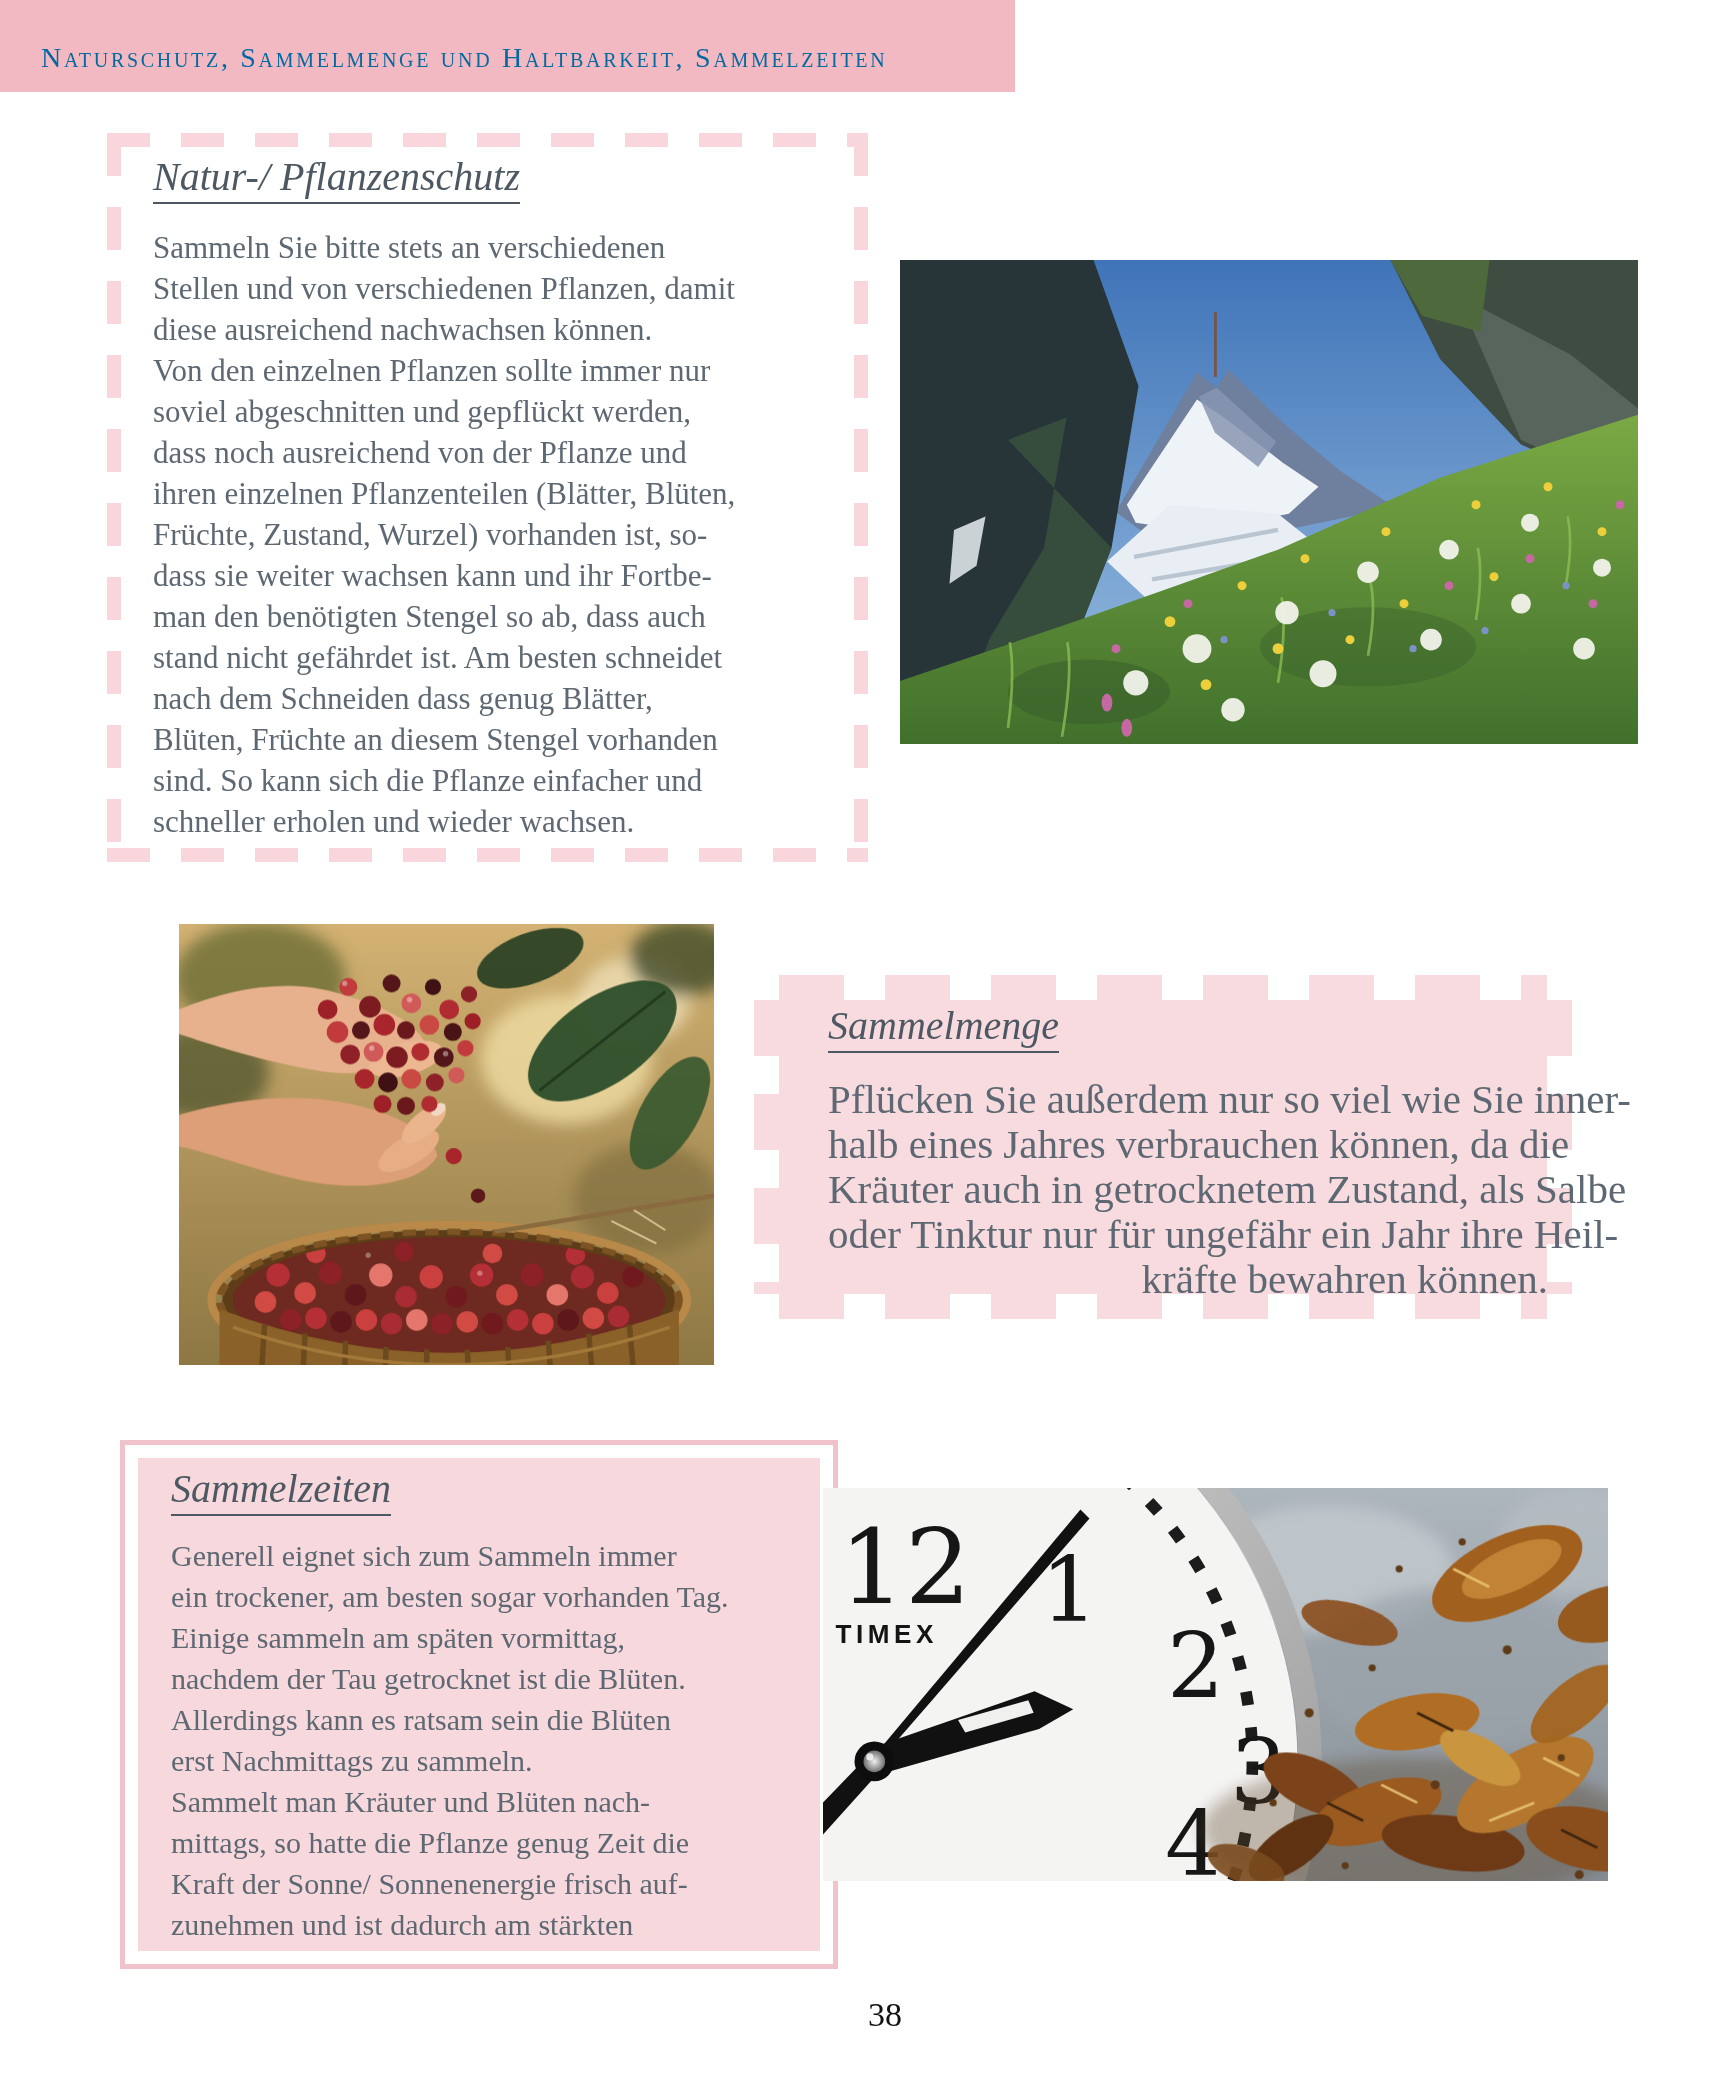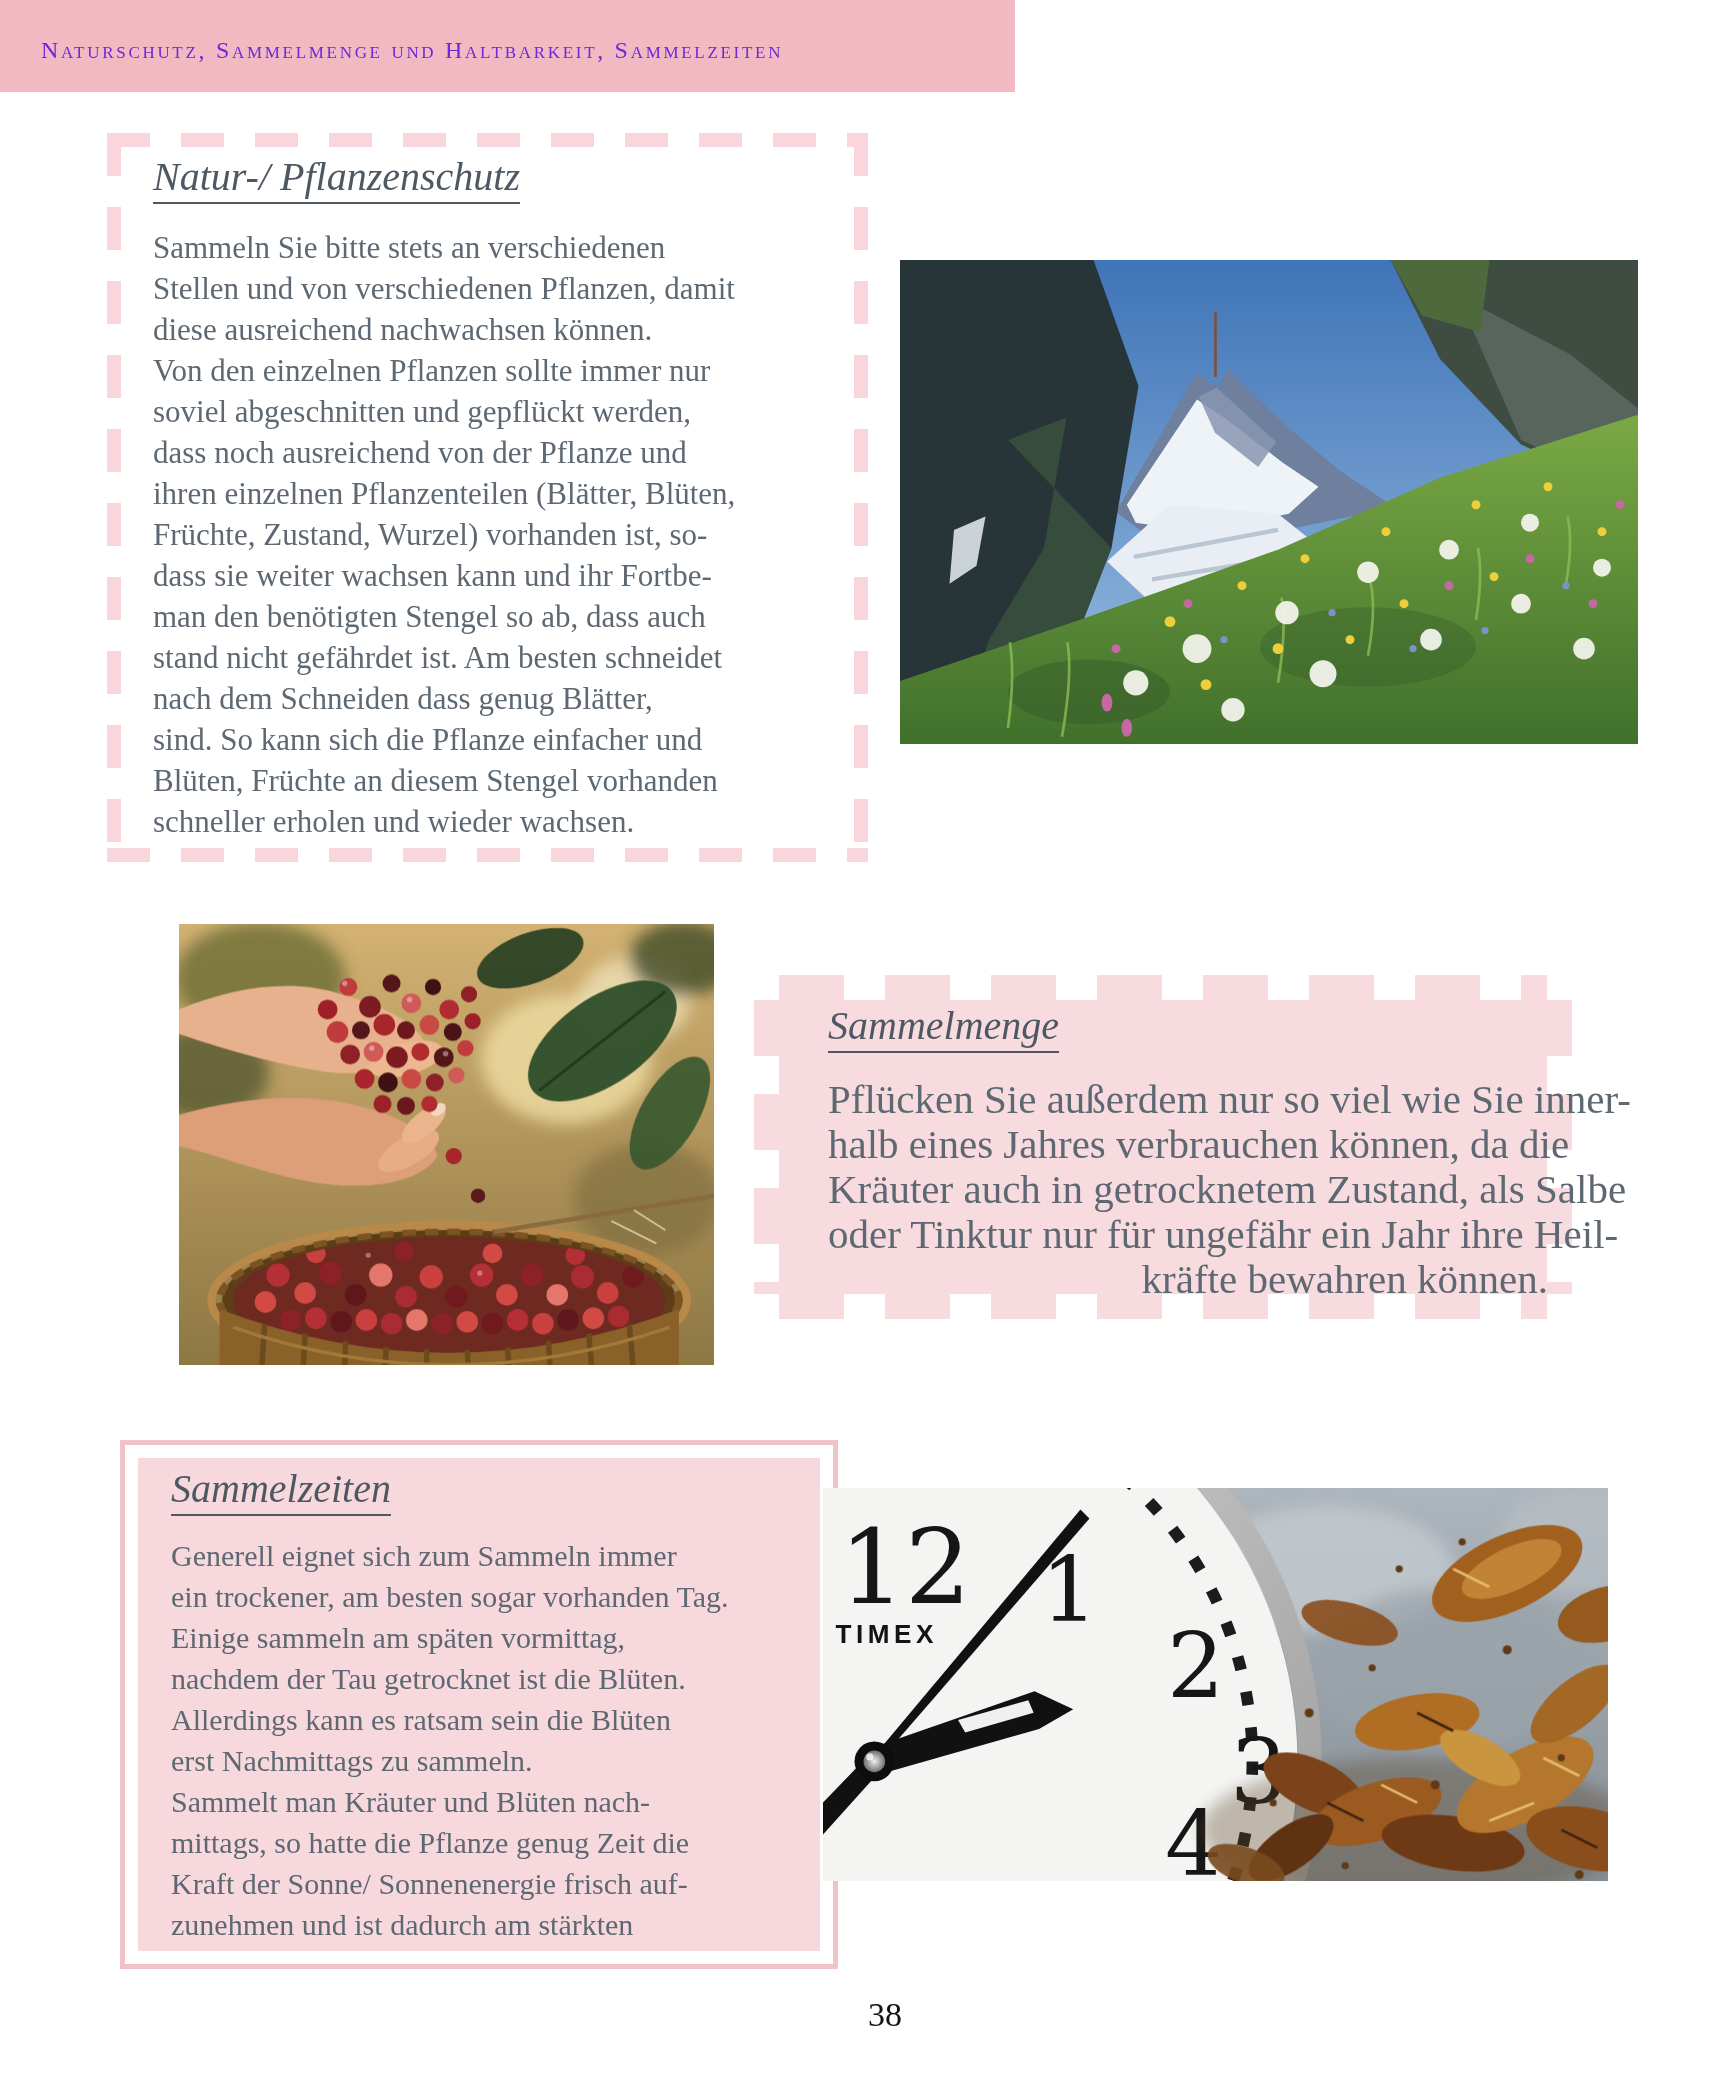--- a/index.html
+++ b/index.html
@@ -1,22 +1,22 @@
 <!DOCTYPE html>
 <html style="font-size:14.4px"><head>
 <meta charset="utf-8">
 <style>
   html,body{margin:0;padding:0;background:#ffffff;}
   #page{position:relative;width:1728px;height:2095px;background:#ffffff;overflow:hidden;
         font-family:"Liberation Serif","DejaVu Serif",serif;}
   .abs{position:absolute;}
   
   #banner{left:0;top:0;width:1015px;height:92px;background:#f2b9c2;}
-  #banner-title{left:41px;top:4px;width:954px;height:92px;line-height:92px;
-      font-variant:small-caps;letter-spacing:2.7px;font-size:24px;color:#6d28d9;}
+  #banner-title{left:41px;top:12px;width:954px;height:92px;line-height:92px;
+      font-variant:small-caps;letter-spacing:2.7px;font-size:28px;color:#0369a1;}
   
   .dash-h{height:14.4px;background:repeating-linear-gradient(90deg,#f8d6dc 0 43px,rgba(0,0,0,0) 43px 74px);}
   .dash-v{width:14.4px;background:repeating-linear-gradient(180deg,#f8d6dc 0 43px,rgba(0,0,0,0) 43px 74px);}
   .sec-heading{font-style:italic;font-size:40px;color:#4d5862;display:inline-block;
       border-bottom:2.7px solid #4d5862;padding-bottom:2px;white-space:nowrap;}
   .body-line{white-space:nowrap;color:#5d6872;}
   
   #stamp-core{left:779px;top:1000px;width:768px;height:294px;background:#f8dbdf;}
   .tab-h{height:25px;background:repeating-linear-gradient(90deg,#f8dbdf 0 65px,rgba(0,0,0,0) 65px 106px);}
   .tab-v{width:25px;background:repeating-linear-gradient(180deg,#f8dbdf 0 56px,rgba(0,0,0,0) 56px 94px);}
@@ -49,22 +49,22 @@
     <div class="body-line">diese ausreichend nachwachsen können.</div>
     <div class="body-line">Von den einzelnen Pflanzen sollte immer nur</div>
     <div class="body-line">soviel abgeschnitten und gepflückt werden,</div>
     <div class="body-line">dass noch ausreichend von der Pflanze und</div>
     <div class="body-line">ihren einzelnen Pflanzenteilen (Blätter, Blüten,</div>
     <div class="body-line">Früchte, Zustand, Wurzel) vorhanden ist, so-</div>
     <div class="body-line">dass sie weiter wachsen kann und ihr Fortbe-</div>
     <div class="body-line">man den benötigten Stengel so ab, dass auch</div>
     <div class="body-line">stand nicht gefährdet ist. Am besten schneidet</div>
     <div class="body-line">nach dem Schneiden dass genug Blätter,</div>
+    <div class="body-line">Blüten, Früchte an diesem Stengel vorhanden</div>
     <div class="body-line">sind. So kann sich die Pflanze einfacher und</div>
-    <div class="body-line">Blüten, Früchte an diesem Stengel vorhanden</div>
     <div class="body-line">schneller erholen und wieder wachsen.</div>
   </div>
 
   <div class="abs" style="left:900px;top:260px;width:738px;height:484px;">
     <svg width="738" height="484" viewBox="0 0 820 538" preserveAspectRatio="none">
       <defs>
         <linearGradient id="sky" x1="0" y1="0" x2="0" y2="1">
           <stop offset="0" stop-color="#3f74b8"></stop>
             <stop offset="1" stop-color="#9cc0e2"></stop>
         </linearGradient>

